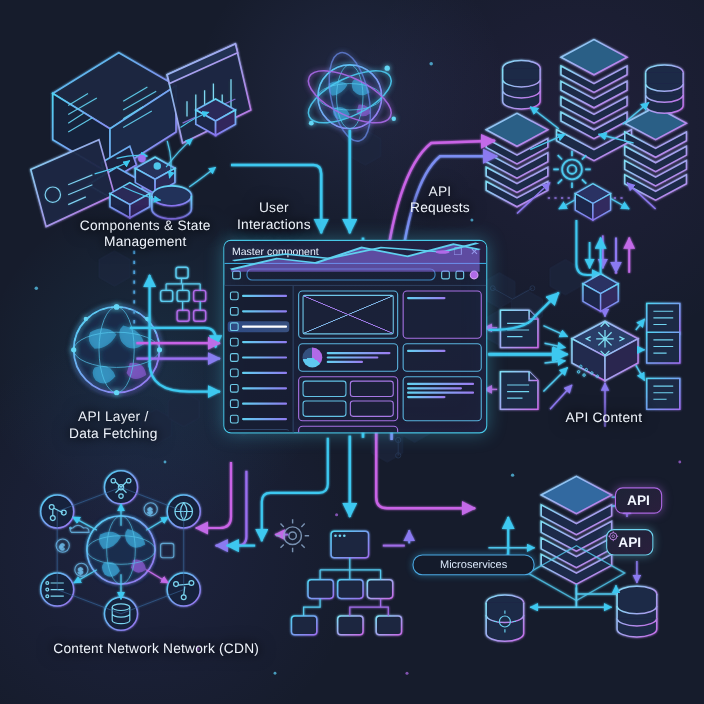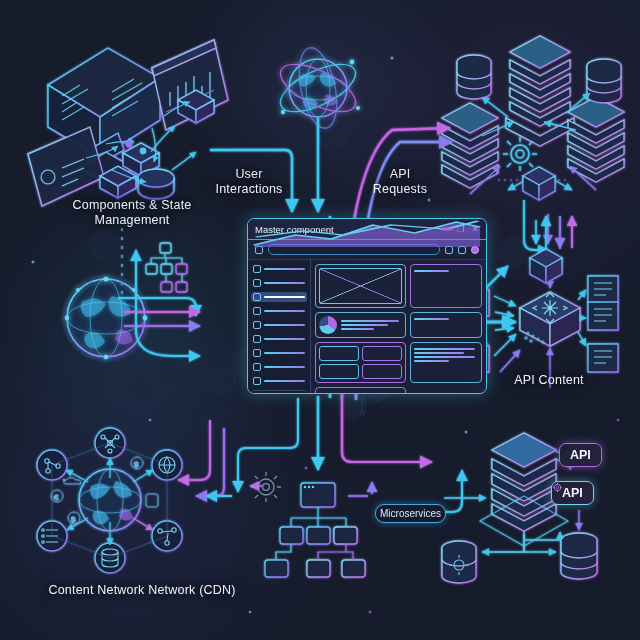--- a/index.html
+++ b/index.html
@@ -11,33 +11,33 @@
       radial-gradient(circle at 22% 52%, rgba(56,189,248,.10), transparent 26%),
       radial-gradient(circle at 20% 78%, rgba(99,102,241,.10), transparent 28%),
       radial-gradient(circle at 50% 13%, rgba(129,140,248,.10), transparent 22%),
       radial-gradient(circle at 82% 18%, rgba(168,85,247,.07), transparent 28%),
       #161c2c;
   }
   .lbl{position:absolute;color:#eef3fb;font-size:12.5px;line-height:15px;
        text-align:center;letter-spacing:.2px;
        text-shadow:0 0 8px rgba(0,0,0,.95),0 0 16px rgba(10,16,30,.9);
        white-space:pre-line;font-weight:400;}
-  .pill{position:absolute;color:#dce9fb;font-size:10px;padding:3px 4px;
+  .pill{position:absolute;color:#dce9fb;font-size:10px;padding:3px 24px;
         border:1px solid #4ba7e0;border-radius:9px;background:#141b2b;
         box-shadow:0 0 7px rgba(56,189,248,.45);white-space:nowrap;}
   .apibadge{position:absolute;color:#f2f6ff;font-size:12.5px;font-weight:700;
         padding:4px 10px;border:1.4px solid #b16ae8;border-radius:7px;
         background:linear-gradient(150deg,#1d2336,#2a1f3d);
         box-shadow:0 0 9px rgba(177,106,232,.5);display:flex;gap:4px;align-items:center;}
   svg{position:absolute;left:0;top:0;}
   .win{position:absolute;left:203px;top:218px;width:238px;height:174px;
        border:1.4px solid #48c8e8;border-radius:7px;
        background:linear-gradient(160deg,#1a2134 0%,#192038 55%,#1d1b33 100%);
        box-shadow:0 0 16px rgba(72,200,232,.35),inset 0 0 22px rgba(40,80,140,.25);
-       overflow:hidden;margin-left:44px;}
+       overflow:hidden;}
   .wbar{height:20px;border-bottom:1px solid #3aa6d8;display:flex;align-items:center;
         padding:0 7px;justify-content:space-between;
         background:linear-gradient(90deg,#1d2640,#232042);}
   .wtitle{color:#e8f2ff;font-size:9.5px;}
   .wctl{display:flex;gap:7px;align-items:center;color:#9fd4ef;font-size:9px;}
   .wtool{height:15px;display:flex;align-items:center;gap:5px;padding:2px 7px;
          border-bottom:1px solid #2c3d5c;}
   .wsearch{flex:1;height:9px;border:1px solid #3f86c0;border-radius:5px;}
   .wbody{display:flex;height:137px;}
   .wside{width:56px;border-right:1px solid #2f4representative;border-right:1px solid #2f4467;
@@ -714,24 +714,26 @@
         <div class="card p">
           <div class="ln s"></div>
 
         </div>
       </div>
     </div>
   </div>
 
   <div class="lbl" style="left:52px;top:198px;width:160px">Components &amp; State
 Management</div>
-  <div class="lbl" style="left:200px;top:167px;width:98px">User
+  <div class="lbl" style="left:200px;top:182px;width:98px">User
 Interactions</div>
   <div class="lbl" style="left:358px;top:167px;width:84px">API
 Requests</div>
+  <div class="lbl" style="left:38px;top:372px;width:130px">API Layer /
+Data Fetching</div>
   <div class="lbl" style="left:496px;top:373px;width:106px">API Content</div>
   <div class="lbl" style="left:34px;top:583px;width:216px">Content Network Network (CDN)</div>
 
   <div class="pill" style="left:375px;top:504px">Microservices</div>
 
   <div class="apibadge" style="left:559px;top:443px">
     <span>API</span>
   </div>
   <div class="apibadge" style="left:551px;top:481px;border-color:#6fd4f0;box-shadow:0 0 9px rgba(111,212,240,.45)">
     <span>API</span>

